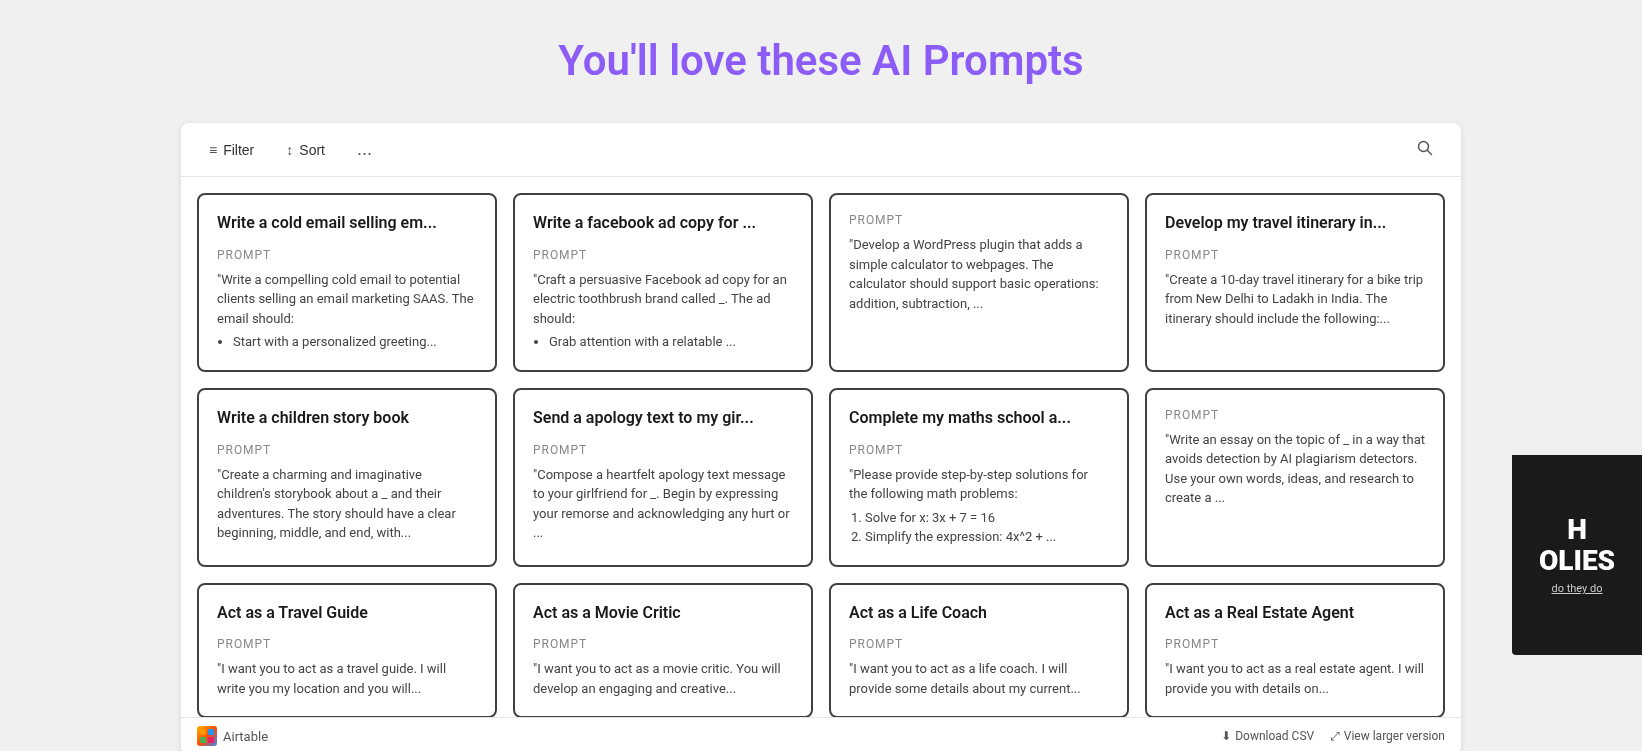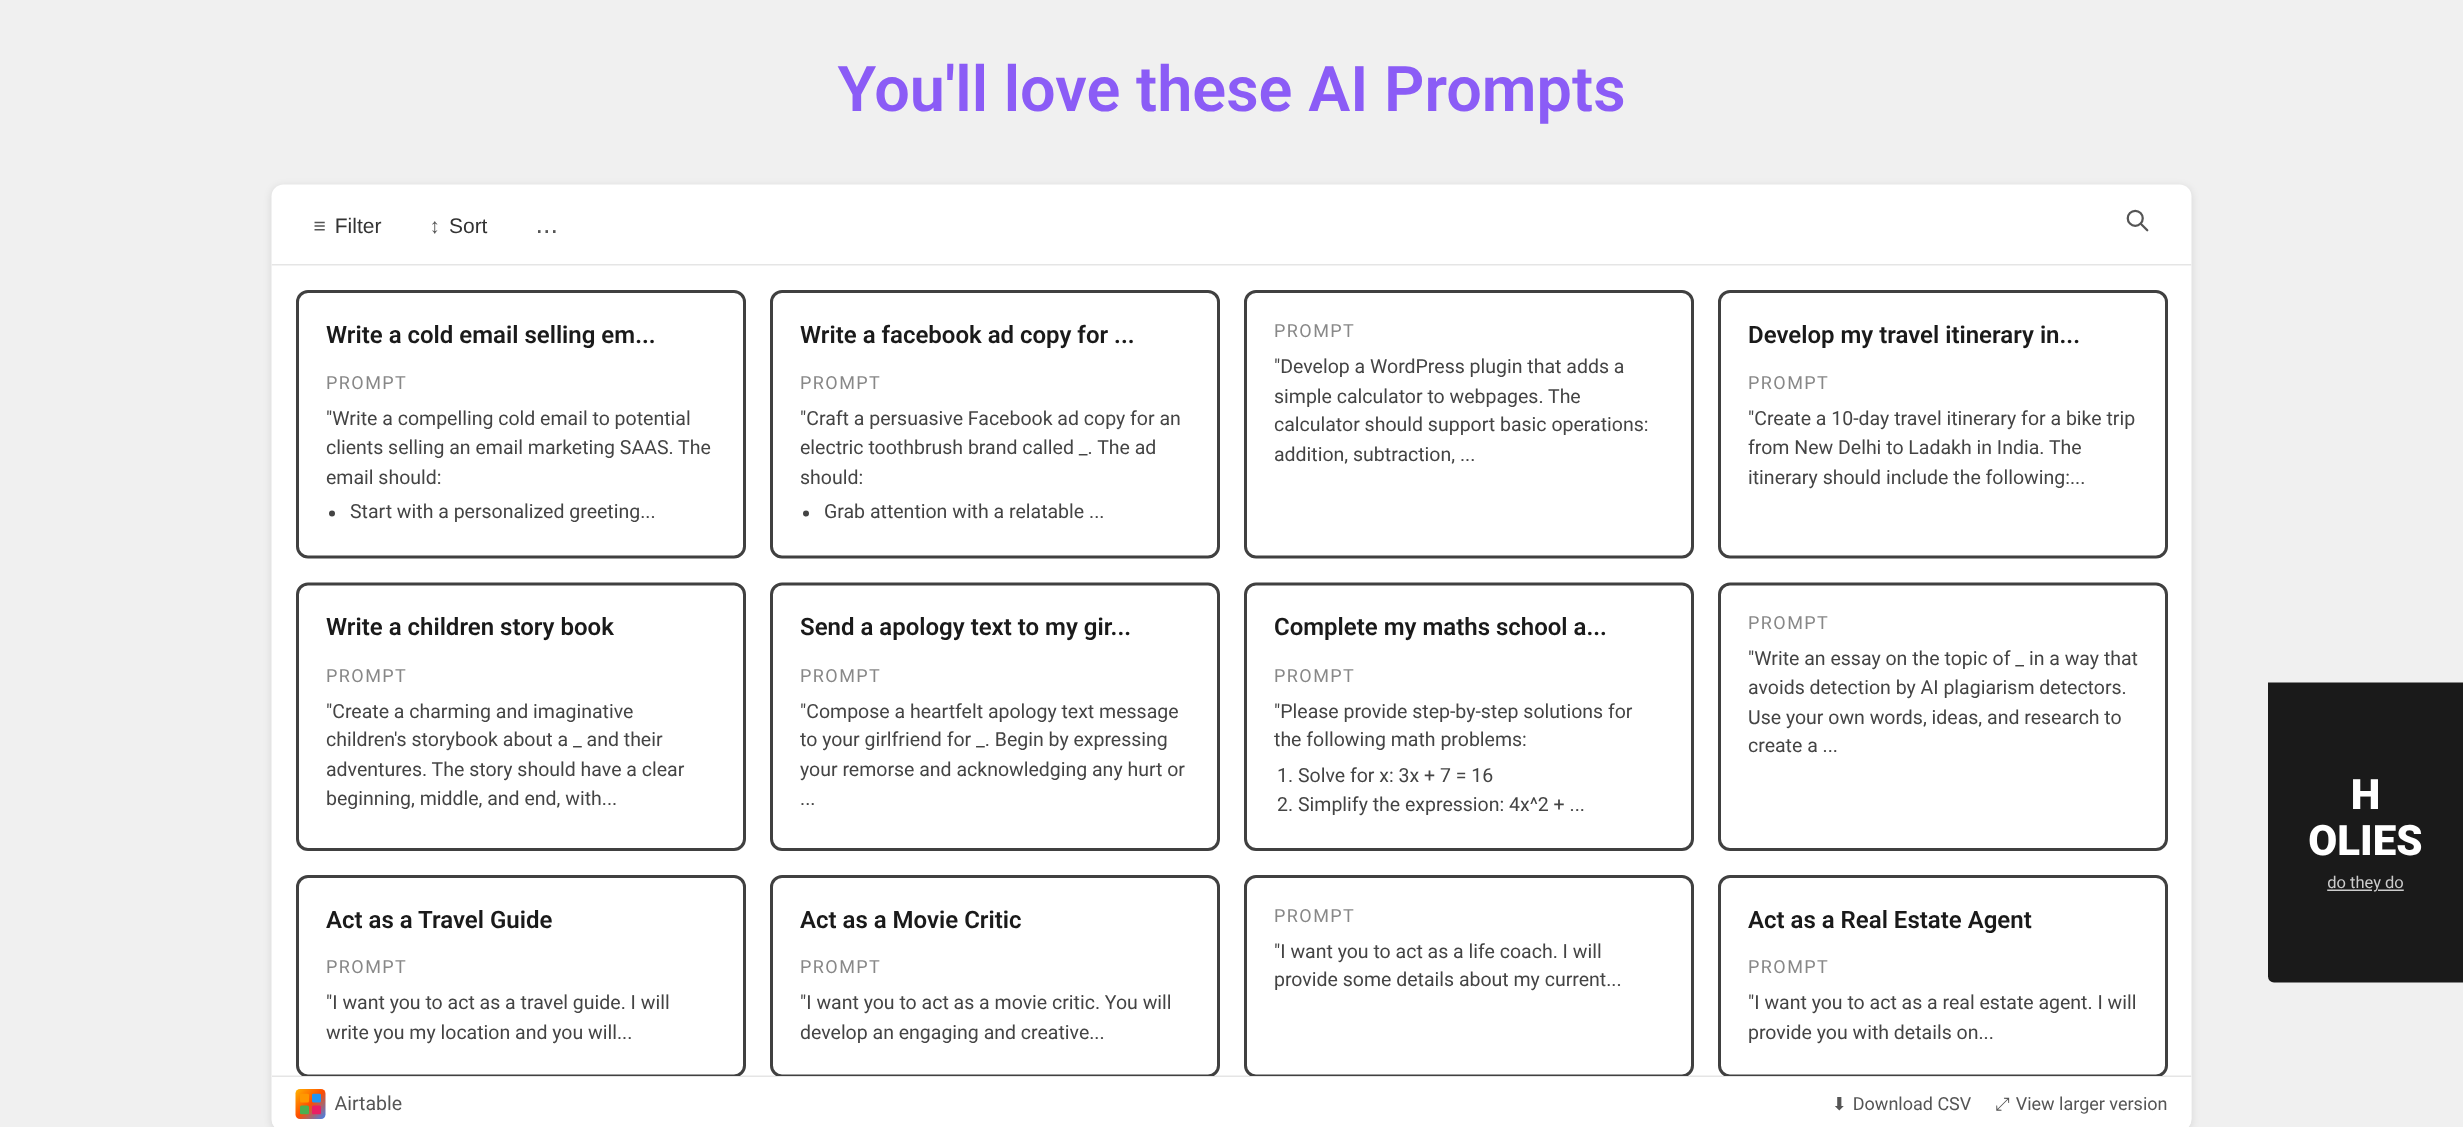--- a/index.html
+++ b/index.html
@@ -290,20 +290,21 @@
       <div class="card-title">Act as a Travel Guide</div>
       <div class="card-label">PROMPT</div>
       <div class="card-body">"I want you to act as a travel guide. I will write you my location and you will...</div>
     </div>
       <div class="card">
       <div class="card-title">Act as a Movie Critic</div>
       <div class="card-label">PROMPT</div>
       <div class="card-body">"I want you to act as a movie critic. You will develop an engaging and creative...</div>
     </div>
       <div class="card">
+      <div class="card-title">Act as a Life Coach</div>
       <div class="card-label">PROMPT</div>
       <div class="card-body">"I want you to act as a life coach. I will provide some details about my current...</div>
     </div>
       <div class="card">
       <div class="card-title">Act as a Real Estate Agent</div>
       <div class="card-label">PROMPT</div>
       <div class="card-body">"I want you to act as a real estate agent. I will provide you with details on...</div>
     </div>
     </div>
 

